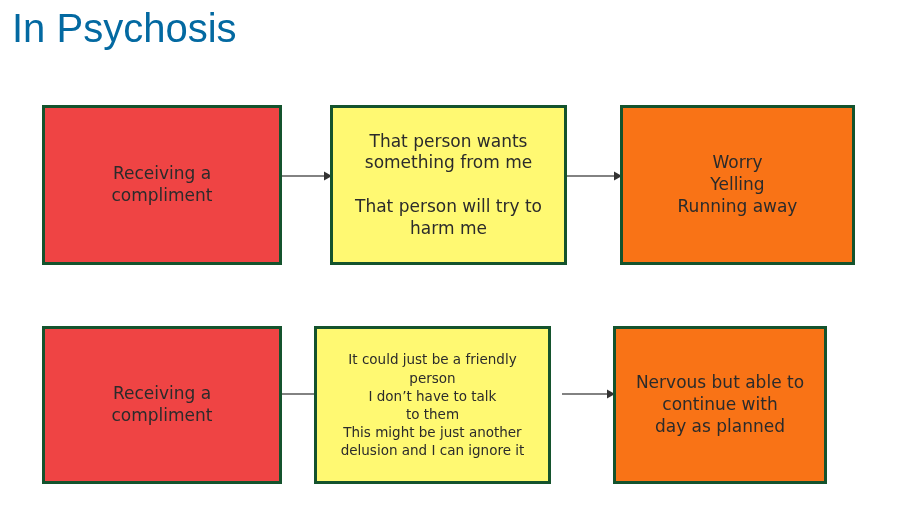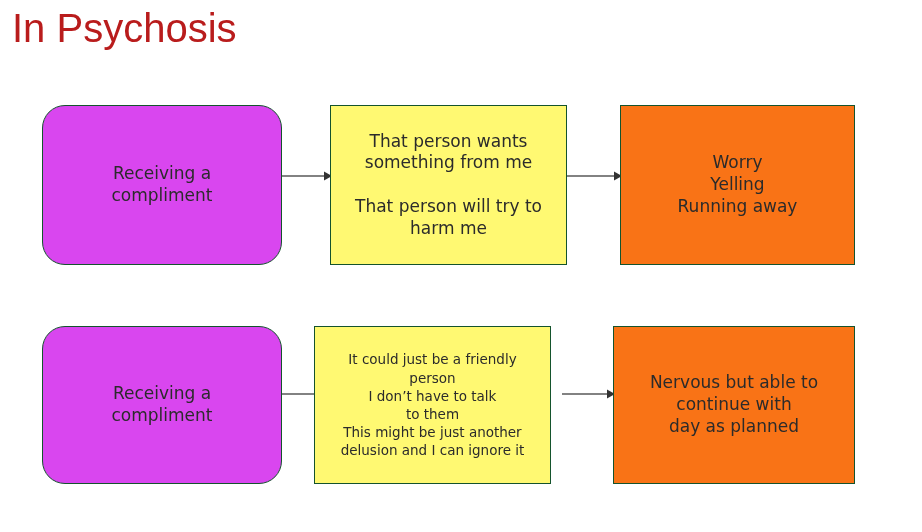--- a/index.html
+++ b/index.html
@@ -22,55 +22,55 @@
     height: 532px;
   }
 
   .title {
     position: absolute;
     left: 12px;
     top: 6px;
     font-family: "Liberation Sans", sans-serif;
     font-size: 40px;
     font-weight: normal;
-    color: #b91c1c;
+    color: #0369a1;
     letter-spacing: 0px;
     white-space: nowrap;
   }
 
   .box {
     position: absolute;
     box-sizing: border-box;
-    border: 1px solid #14532d;
+    border: 3px solid #14532d;
     display: flex;
     align-items: center;
     justify-content: center;
     text-align: center;
     color: #2b2b2b;
     font-family: "DejaVu Sans", sans-serif;
     line-height: 1.28;
     white-space: pre-line;
     padding: 2px 6px;
   }
 
-  .box-lavender { background: #d946ef; border-radius: 23px; }
+  .box-lavender { background: #ef4444; }
   .box-yellow   { background: #fff972; }
   .box-green    { background: #f97316; }
 
   
   .r1 { top: 105px; height: 160px; }
   .r1.c1 { left: 42px;  width: 240px; font-size: 17px; }
   .r1.c2 { left: 330px; width: 237px; font-size: 17px; }
   .r1.c3 { left: 620px; width: 235px; font-size: 17px; }
 
   
   .r2 { top: 326px; height: 158px; }
   .r2.c1 { left: 42px;  width: 240px; font-size: 17px; }
   .r2.c2 { left: 314px; width: 237px; font-size: 13.5px; line-height: 1.35; }
-  .r2.c3 { left: 613px; width: 242px; font-size: 17px; }
+  .r2.c3 { left: 613px; width: 214px; font-size: 17px; }
 
   
   .arrow {
     position: absolute;
     height: 10px;
     display: block;
   }
   .arrow svg { display: block; }
 
   .a1 { left: 282px; top: 171px; width: 50px; }

